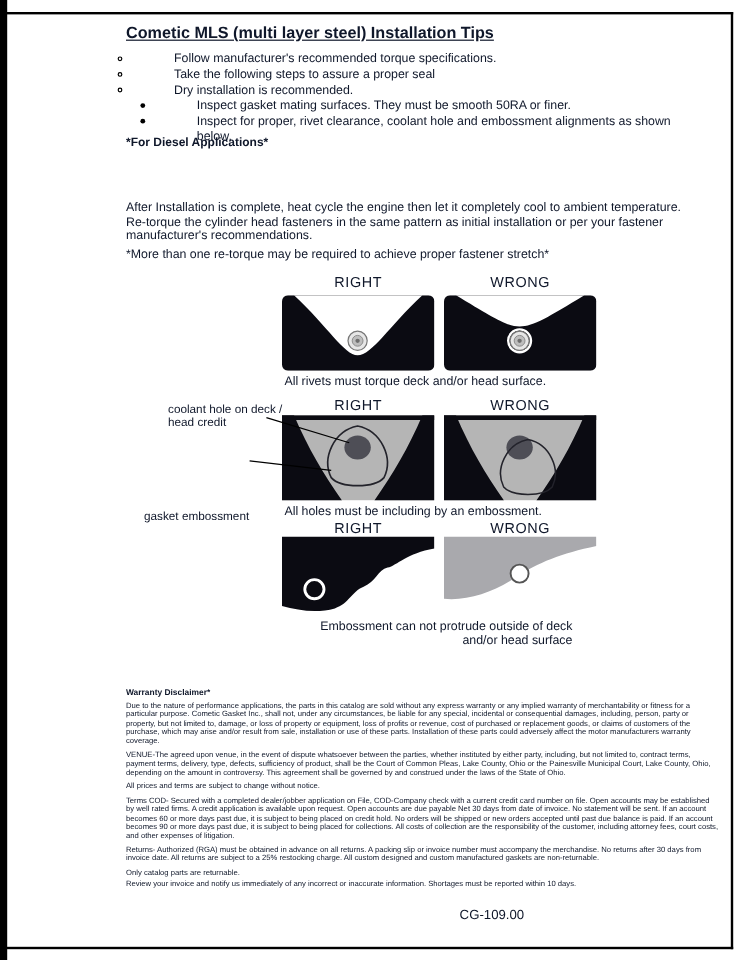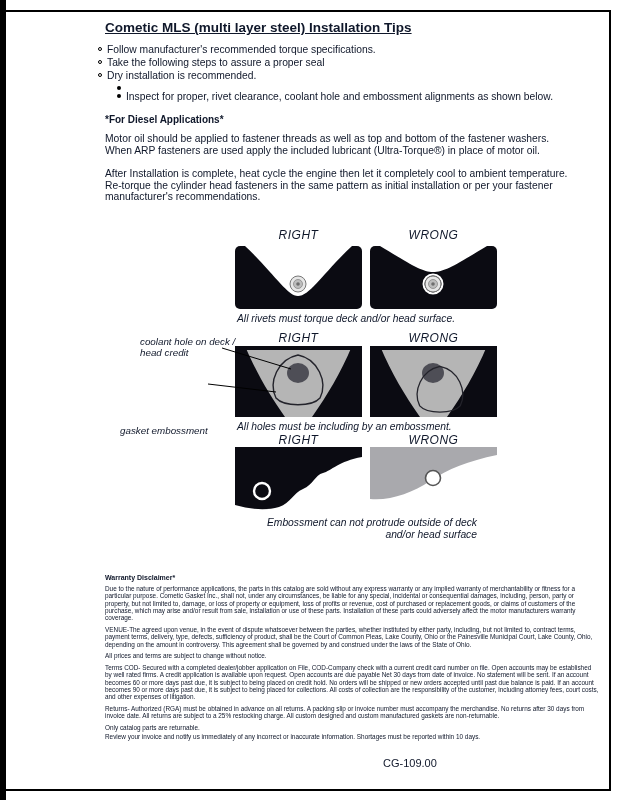--- a/index.html
+++ b/index.html
@@ -8,30 +8,30 @@
     position: relative; width: 618px; height: 800px; background: #ffffff;
     font-family: "Liberation Sans", sans-serif; color: #0f172a; overflow: hidden;
   }
   .left-bar { position: absolute; left: 0; top: 0; width: 6px; height: 800px; background: #000; }
   .frame {
     position: absolute; left: 0; top: 10px; width: 611px; height: 781px;
     border-top: 2px solid #000; border-right: 2px solid #000; border-bottom: 2px solid #000;
   }
   .title { position: absolute; left: 105px; top: 20px; margin: 0; font-size: 13.5px; font-weight: bold; text-decoration: underline; }
   .tips { position: absolute; left: 98px; top: 43px; width: 492px; font-size: 10.3px; }
-  .tip { display: flex; align-items: flex-start; line-height: 13px; }
+  .tip { display: flex; align-items: flex-start; line-height: 13px; gap: 38px; }
   .marker-ring { flex: 0 0 auto; width: 4px; height: 4px; border: 1px solid #000; border-radius: 50%; margin: 4px 5px 0 0; }
   .marker-dot { flex: 0 0 auto; width: 4px; height: 4px; background: #000; border-radius: 50%; margin: 4px 5px 0 0; }
   .subtips { margin-left: 19px; }
   .diesel-heading { position: absolute; left: 105px; top: 114px; margin: 0; font-size: 10px; font-weight: bold; }
   .para { position: absolute; left: 105px; width: 472px; margin: 0; font-size: 10.3px; line-height: 11.6px; }
   .para1 { top: 133px; }
   .para2 { top: 168px; }
   .note { position: absolute; left: 105px; top: 207px; margin: 0; font-size: 10.3px; }
-  .figures { position: absolute; left: 0; top: 228px; width: 542px; height: 324px; font-style: italic; }
+  .figures { position: absolute; left: 0; top: 228px; width: 542px; height: 324px; }
   .col-header { position: absolute; width: 127px; text-align: center; font-size: 12px; letter-spacing: .5px; }
   .hdr-r1 { top: 0; } .hdr-r2 { top: 103px; } .hdr-r3 { top: 205px; }
   .col-left { left: 235px; } .col-right { left: 370px; }
   .panel { position: absolute; display: block; }
   .p-r1 { top: 18px; } .p-r2 { top: 118px; } .p-r3 { top: 219px; }
   .caption { position: absolute; left: 237px; font-size: 10.3px; line-height: 11.5px; }
   .cap1 { top: 85px; } .cap2 { top: 193px; } .cap3 { top: 289px; width: 240px; text-align: right; }
   .fig-label { position: absolute; font-size: 9.8px; line-height: 10.8px; }
   .lbl-coolant { left: 140px; top: 109px; width: 100px; }
   .lbl-emboss { left: 120px; top: 150px; margin-top: 48px; }
@@ -60,31 +60,32 @@
       <span class="marker-ring"></span>
       <span>Take the following steps to assure a proper seal</span>
     </div>
     <div class="tip">
       <span class="marker-ring"></span>
       <span>Dry installation is recommended.</span>
     </div>
     <div class="subtips">
       <div class="tip">
         <span class="marker-dot"></span>
+        <span>Inspect gasket mating surfaces. They must be smooth 50RA or finer.</span>
       </div>
       <div class="tip">
         <span class="marker-dot"></span>
         <span>Inspect for proper, rivet clearance, coolant hole and embossment alignments as shown below.</span>
       </div>
     </div>
   </div>
 
   <h2 class="diesel-heading">*For Diesel Applications*</h2>
-  <p class="para para1">Motor oil should be applied to fastener threads as well as top and bottom of the fastener washers. When ARP fasteners are used apply the included lubricant (Ultra-Torque®) in place of motor oil.</p>
   <p class="para para2">After Installation is complete, heat cycle the engine then let it completely cool to ambient temperature. Re-torque the cylinder head fasteners in the same pattern as initial installation or per your fastener manufacturer's recommendations.</p>
+  <p class="note">*More than one re-torque may be required to achieve proper fastener stretch*</p>
 
   <div class="figures">
 
     <div class="col-header hdr-r1 col-left">RIGHT</div>
     <div class="col-header hdr-r1 col-right">WRONG</div>
 
     <svg class="panel p-r1 col-left" width="127" height="63" viewBox="0 0 127 63">
       <rect x="0" y="0" width="127" height="63" rx="5" fill="#0b0b12"></rect>
       <path d="M10,0 C38,26 52,50 63,50 C75,50 89,26 117,0 Z" fill="#ffffff"></path>
       <g>

